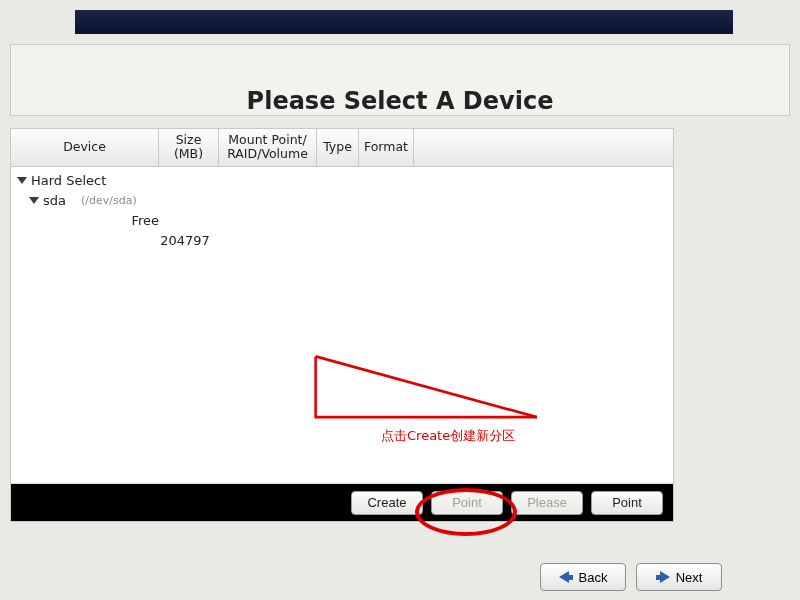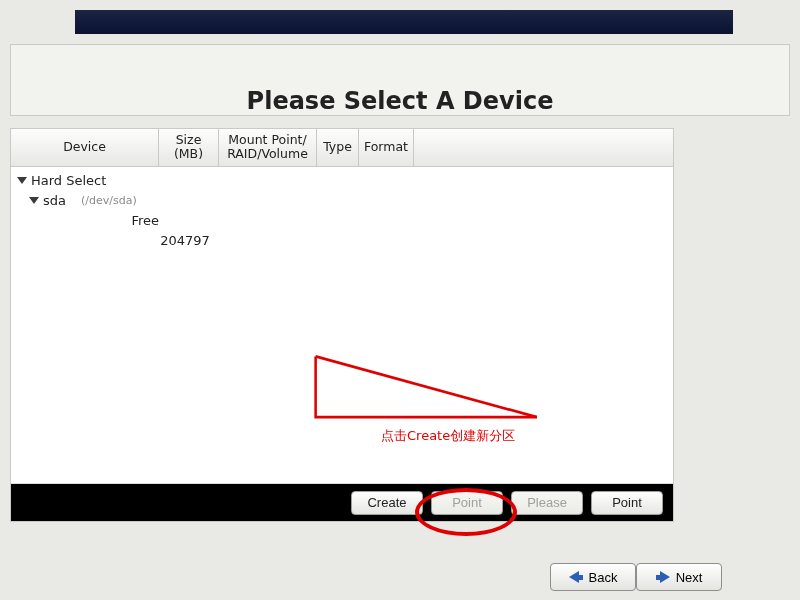--- a/index.html
+++ b/index.html
@@ -139,20 +139,21 @@
     cursor: default;
     background: linear-gradient(#f6f6f4, #eaeae7);
   }
   .navbar {
     position: absolute;
     left: 0; bottom: 0;
     width: 736px; height: 46px;
     display: flex;
     align-items: center;
     justify-content: flex-end;
+    gap: 10px;
     padding-right: 14px;
   }
   .navbtn {
     min-width: 86px;
     height: 28px;
     background: linear-gradient(#fefefe, #e4e4e1);
     border: 1px solid #8e8e8a;
     border-radius: 4px;
     font-size: 13px;
     display: inline-flex;

